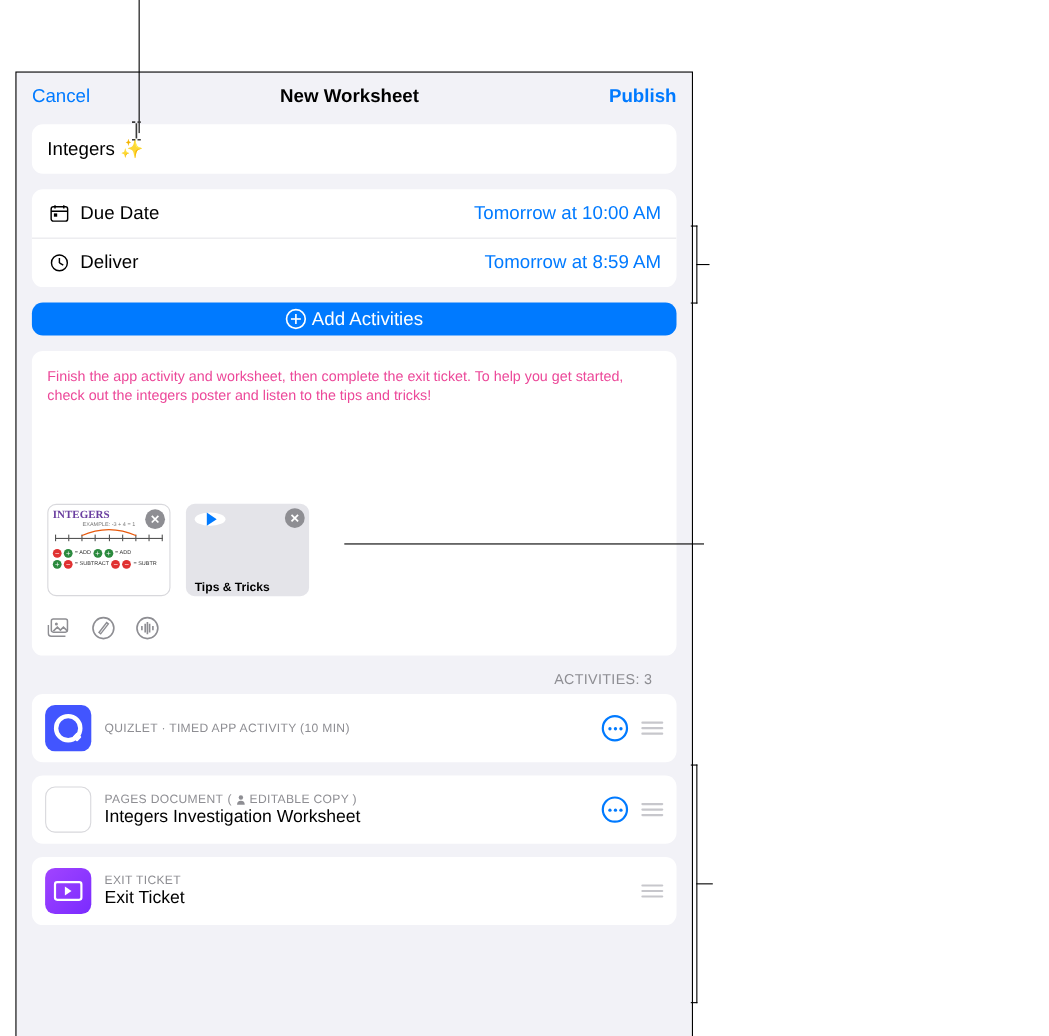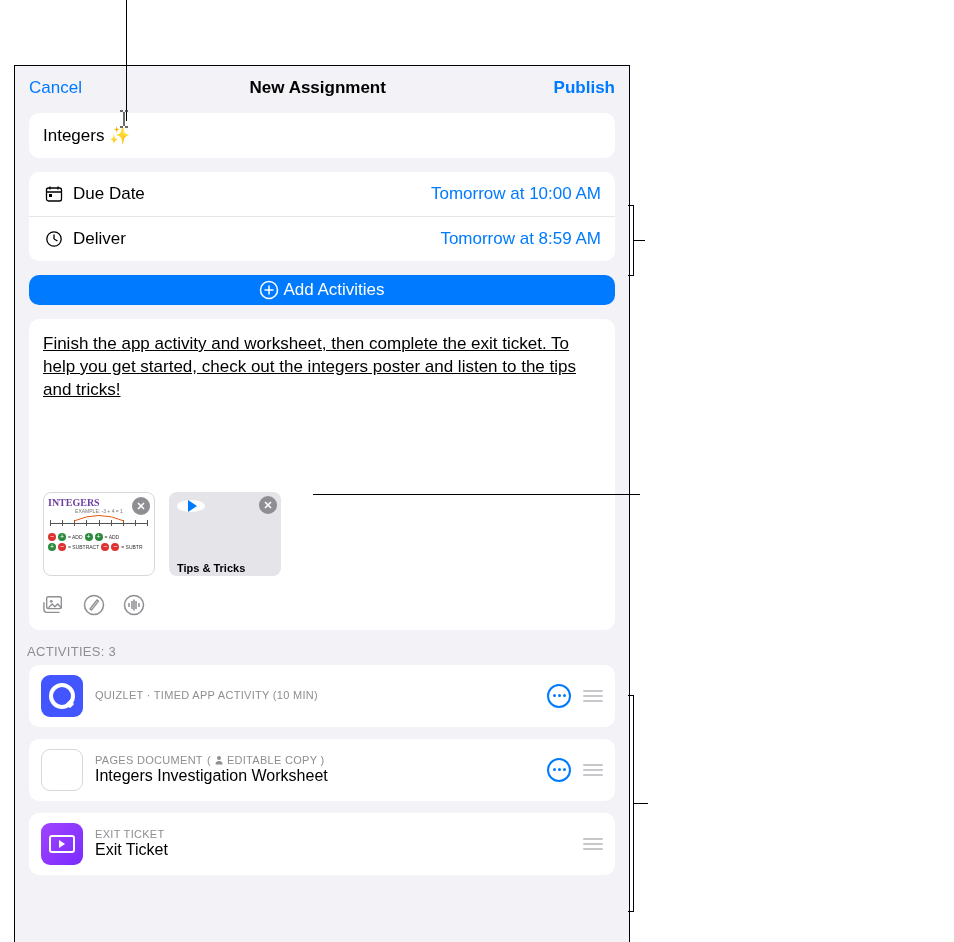--- a/index.html
+++ b/index.html
@@ -75,25 +75,24 @@
     cursor: pointer;
     gap: 4px;
   }
   .desc-card {
     background: #fff;
     border-radius: 10px;
     margin: 0 14px 14px;
     padding: 14px;
   }
   .desc-text {
-    font-size: 17px;
+    font-size: 13px;
     line-height: 1.35;
-    color: #000000;
+    color: #ec4899;
     margin-bottom: 90px;
-    text-decoration: underline;
   }
   .attachments {
     display: flex;
     gap: 14px;
     margin-bottom: 14px;
   }
   .attach-thumb {
     width: 112px;
     height: 84px;
     border-radius: 8px;
@@ -177,21 +176,22 @@
   .tool-icon {
     width: 22px; height: 22px;
     display: flex; align-items: center; justify-content: center;
     color: #8e8e93;
     cursor: pointer;
   }
   .section-label {
     font-size: 13px;
     color: #8e8e93;
     letter-spacing: 0.3px;
-    margin: 0 12px 6px;
+    margin: 0 36px 6px;
+    text-align: right;
   }
   .activity-card {
     background: #fff;
     border-radius: 10px;
     margin: 0 14px 12px;
     padding: 10px 12px;
     display: flex;
     align-items: center;
     gap: 12px;
   }
@@ -315,21 +315,21 @@
     width: 14px; height: 20px;
     pointer-events: none;
   }
 </style>
 </head>
 <body>
 
 <div class="canvas">
   <div class="navbar">
     <div class="nav-link">Cancel</div>
-    <div class="nav-title">New Assignment</div>
+    <div class="nav-title">New Worksheet</div>
     <div class="nav-link publish">Publish</div>
   </div>
 
   <div class="card">
     <div class="row">
       <span>Integers ✨</span>
     </div>
   </div>
 
   <div class="card">

